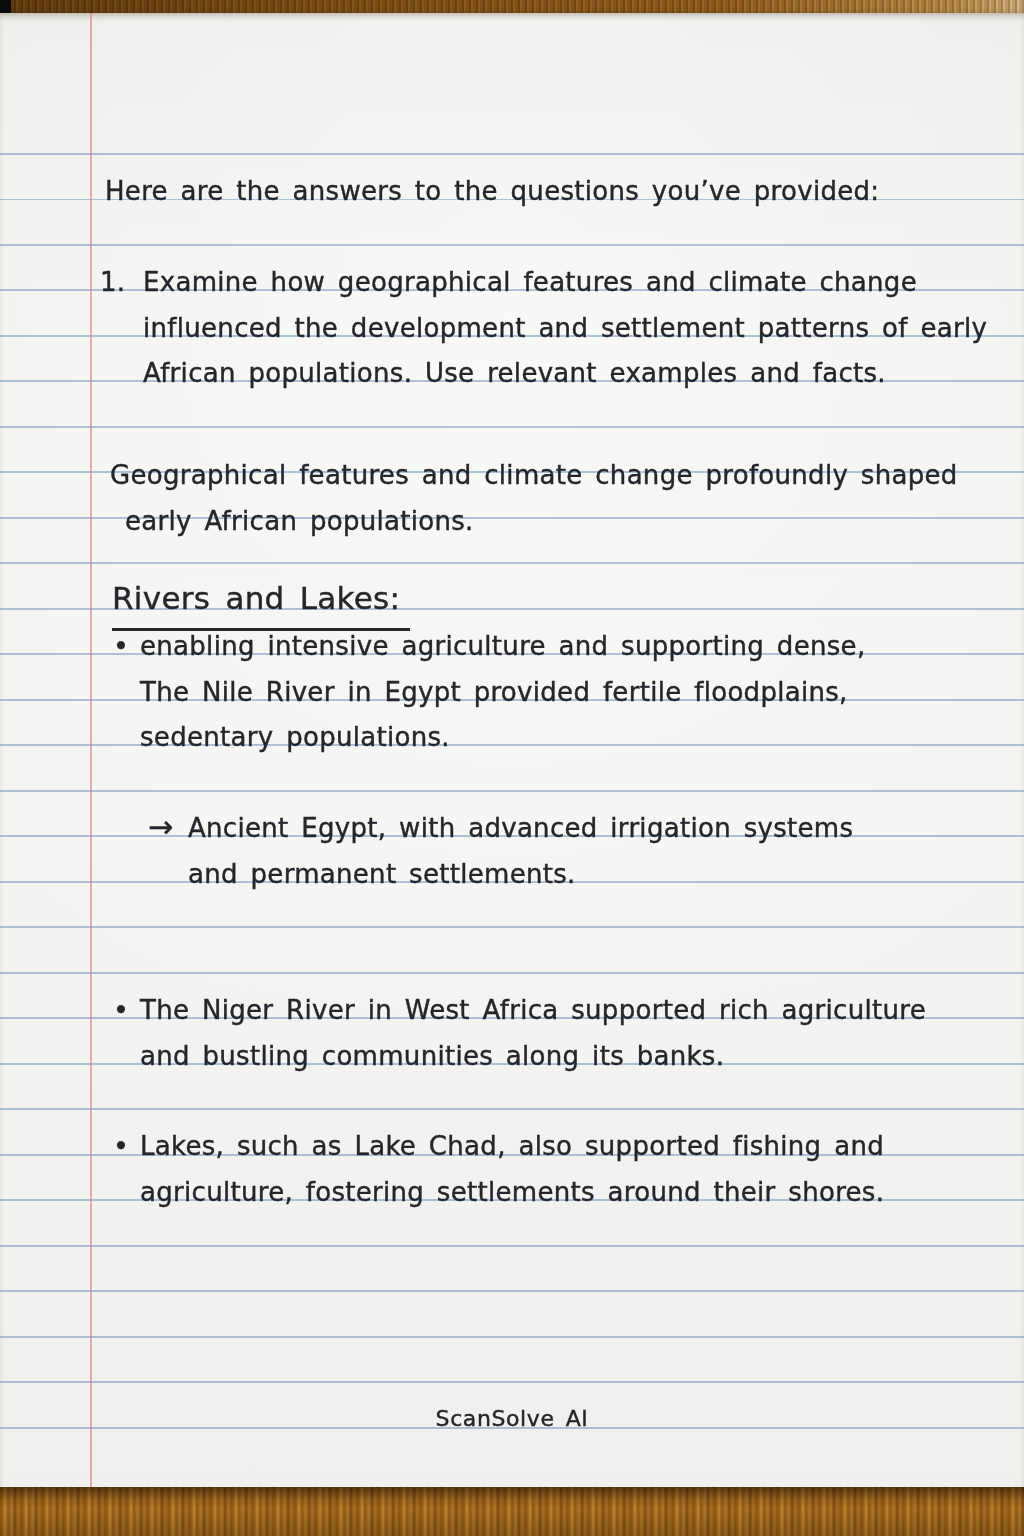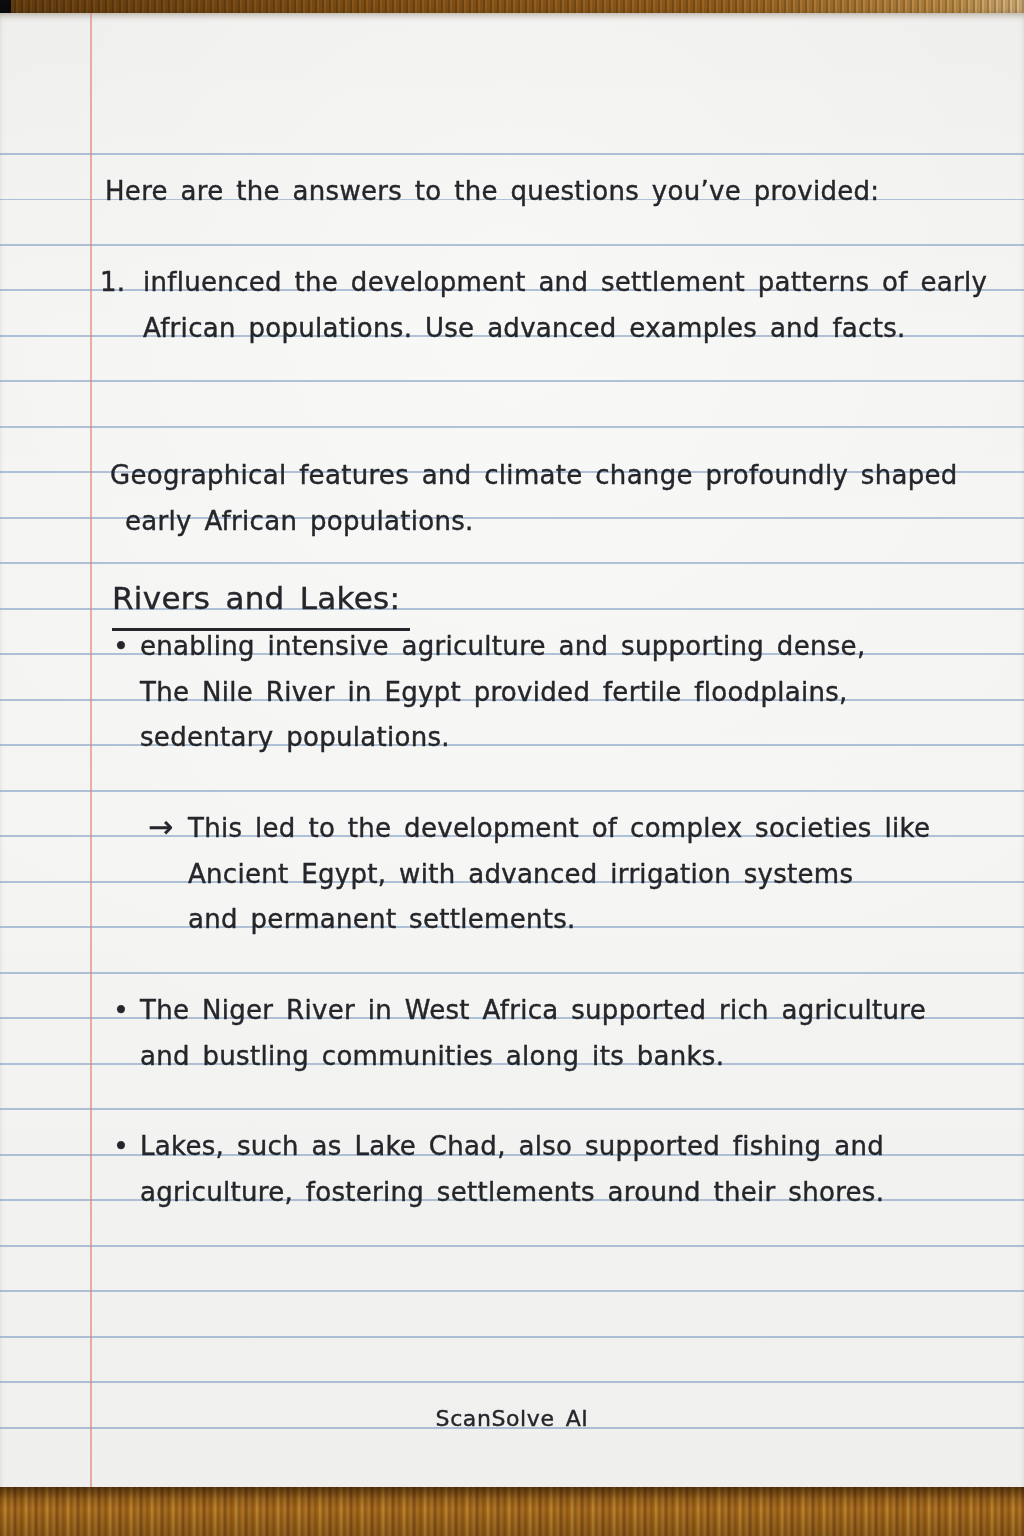--- a/index.html
+++ b/index.html
@@ -106,43 +106,43 @@
   <div class="corner-black"></div>
 
   <div class="paper">
     <div class="rules"></div>
     <div class="margin-line"></div>
 
     <div class="hand header-line">Here are the answers to the questions you’ve provided:</div>
 
     <div class="hand question">
       <span class="q-number">1.</span>
+      <div class="q-line">Examine how geographical features and climate change</div>
       <div class="q-line">influenced the development and settlement patterns of early</div>
-      <div class="q-line">African populations. Use advanced examples and facts.</div>
+      <div class="q-line">African populations. Use relevant examples and facts.</div>
     </div>
 
     <div class="hand intro">
       <div>Geographical features and climate change profoundly shaped</div>
       <div class="indent">early African populations.</div>
     </div>
 
     <div class="hand section-heading">
       <span class="underlined">Rivers and Lakes:</span>
     </div>
 
     <div class="hand bullet-block b1">
       <span class="marker">•</span>
       <div class="b-line">enabling intensive agriculture and supporting dense,</div>
       <div class="b-line">The Nile River in Egypt provided fertile floodplains,</div>
       <div class="b-line">sedentary populations.</div>
     </div>
 
     <div class="hand arrow-block">
       <span class="marker">→</span>
-      <div class="b-line">This led to the development of complex societies like</div>
       <div class="b-line">Ancient Egypt, with advanced irrigation systems</div>
       <div class="b-line">and permanent settlements.</div>
     </div>
 
     <div class="hand bullet-block b2">
       <span class="marker">•</span>
       <div class="b-line">The Niger River in West Africa supported rich agriculture</div>
       <div class="b-line">and bustling communities along its banks.</div>
     </div>
 

